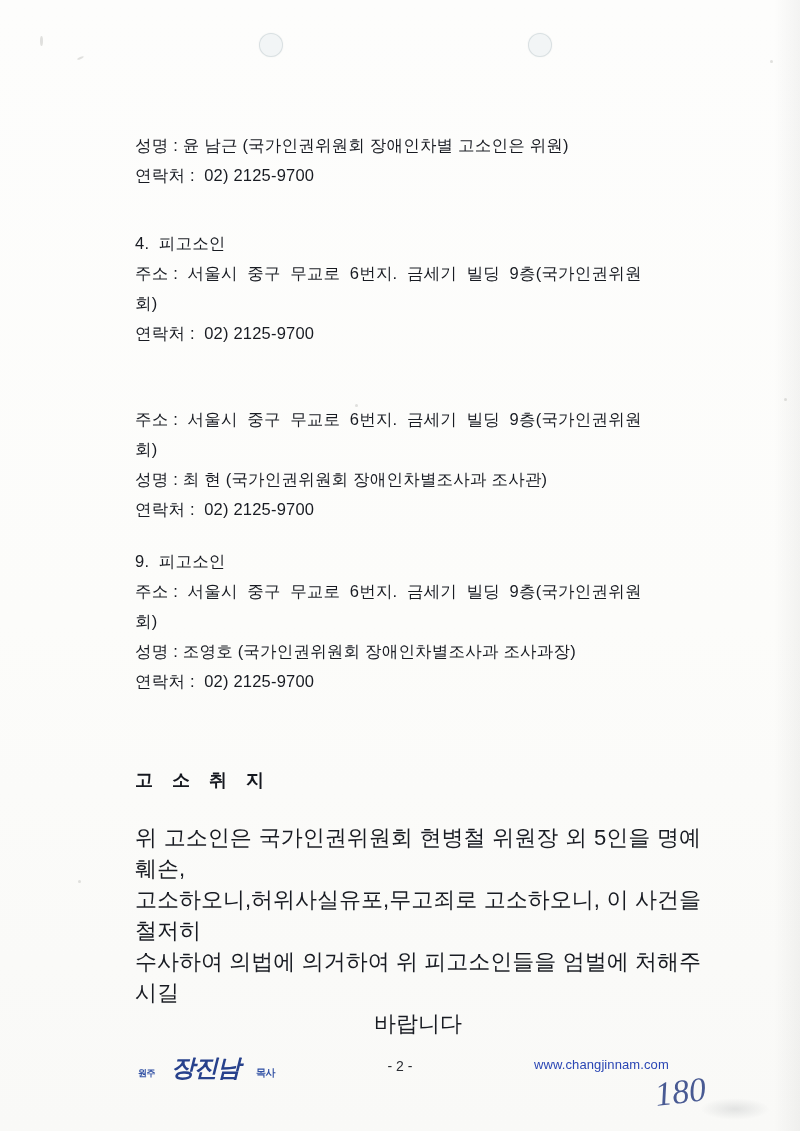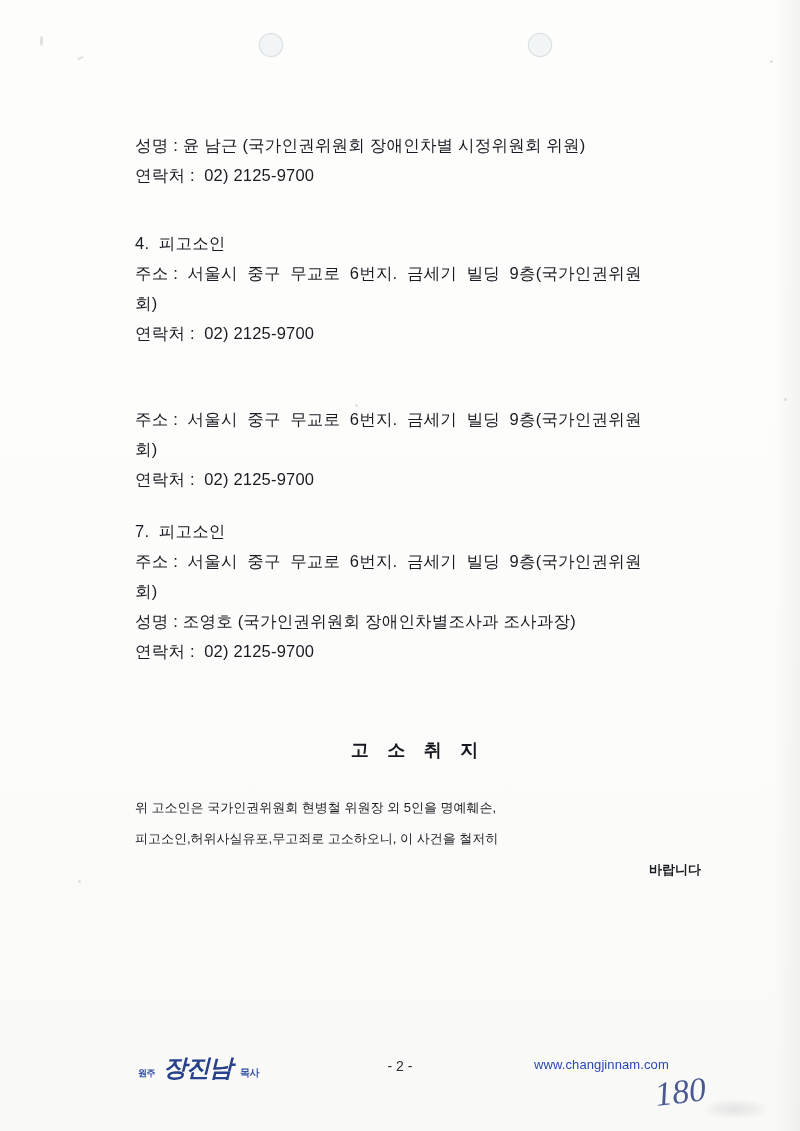--- a/index.html
+++ b/index.html
@@ -58,56 +58,53 @@
     text-indent: 0;
   }
   .block {
     margin-bottom: 0;
   }
   .gap-sm { height: 22px; }
   .gap-md { height: 38px; }
   .gap-lg { height: 56px; }
 
   .heading {
-    text-align: center;
     font-size: 18px;
     font-weight: bold;
     letter-spacing: 7px;
     margin: 0 0 30px 0;
     color: #15181f;
-    font-family: Liberation Serif, serif;
   }
 
   .justified {
     text-align: justify;
     text-justify: inter-character;
-    font-size: 13px;
+    font-size: 22px;
     line-height: 31px;
     color: #181b22;
   }
   .justified.last {
-    text-align: right;
-    font-weight: bold;
+    text-align: center;
   }
 
   
   .footer {
     position: absolute;
     left: 0;
     top: 1048px;
     width: 800px;
     height: 60px;
   }
   .stamp {
     position: absolute;
     left: 138px;
     top: 4px;
     display: flex;
     align-items: baseline;
-    gap: 8px;
+    gap: 16px;
     color: #2f4fa3;
     font-weight: bold;
   }
   .stamp .small {
     font-size: 9px;
     letter-spacing: -.5px;
   }
   .stamp .big {
     font-size: 24px;
     letter-spacing: -1px;
@@ -172,58 +169,60 @@
   <div class="speck" style="left:40px; top:36px; width:3px; height:10px;"></div>
   <div class="speck" style="left:77px; top:57px; width:7px; height:2px; transform:rotate(-25deg);"></div>
   <div class="speck" style="left:770px; top:60px; width:3px; height:3px;"></div>
   <div class="speck" style="left:784px; top:398px; width:3px; height:3px;"></div>
   <div class="speck" style="left:355px; top:404px; width:3px; height:3px;"></div>
   <div class="speck" style="left:78px; top:880px; width:3px; height:3px;"></div>
 
   <div class="content">
 
     <div class="block">
-      <div class="line">성명 : 윤 남근 (국가인권위원회 장애인차별 시정위원회 위원)</div>
+      <div class="line">성명 : 윤 남근 (국가인권위원회 장애인차별 고소인은 위원)</div>
       <div class="line">연락처 :  02) 2125-9700</div>
     </div>
 
     <div class="gap-md"></div>
 
     <div class="block">
       <div class="line">4.  피고소인</div>
       <div class="line">주소 :  서울시  중구  무교로  6번지.  금세기  빌딩  9층(국가인권위원</div>
       <div class="line indent-wrap">회)</div>
       <div class="line">연락처 :  02) 2125-9700</div>
     </div>
 
     <div class="gap-lg"></div>
 
     <div class="block">
       <div class="line">주소 :  서울시  중구  무교로  6번지.  금세기  빌딩  9층(국가인권위원</div>
       <div class="line indent-wrap">회)</div>
+      <div class="line">성명 : 최 현 (국가인권위원회 장애인차별조사과 조사관)</div>
       <div class="line">연락처 :  02) 2125-9700</div>
     </div>
 
     <div class="gap-sm"></div>
 
     <div class="block">
-      <div class="line">7.  피고소인</div>
+      <div class="line">9.  피고소인</div>
       <div class="line">주소 :  서울시  중구  무교로  6번지.  금세기  빌딩  9층(국가인권위원</div>
       <div class="line indent-wrap">회)</div>
       <div class="line">성명 : 조영호 (국가인권위원회 장애인차별조사과 조사과장)</div>
       <div class="line">연락처 :  02) 2125-9700</div>
     </div>
 
     <div style="height:72px"></div>
 
     <div class="heading">고 소 취 지</div>
 
     <div class="block">
       <div class="justified">위  고소인은  국가인권위원회  현병철  위원장  외  5인을  명예훼손,</div>
-      <div class="justified">피고소인,허위사실유포,무고죄로     고소하오니,     이     사건을     철저히</div>
+      <div class="justified">고소하오니,허위사실유포,무고죄로     고소하오니,     이     사건을     철저히</div>
+      <div class="justified">수사하여  의법에  의거하여  위  피고소인들을  엄벌에  처해주시길</div>
       <div class="justified last">바랍니다</div>
     </div>
 
   </div>
 
   <div class="footer">
     <div class="stamp">
       <span class="small">원주</span>
       <span class="big">장진남</span>
       <span class="small2">목사</span>

